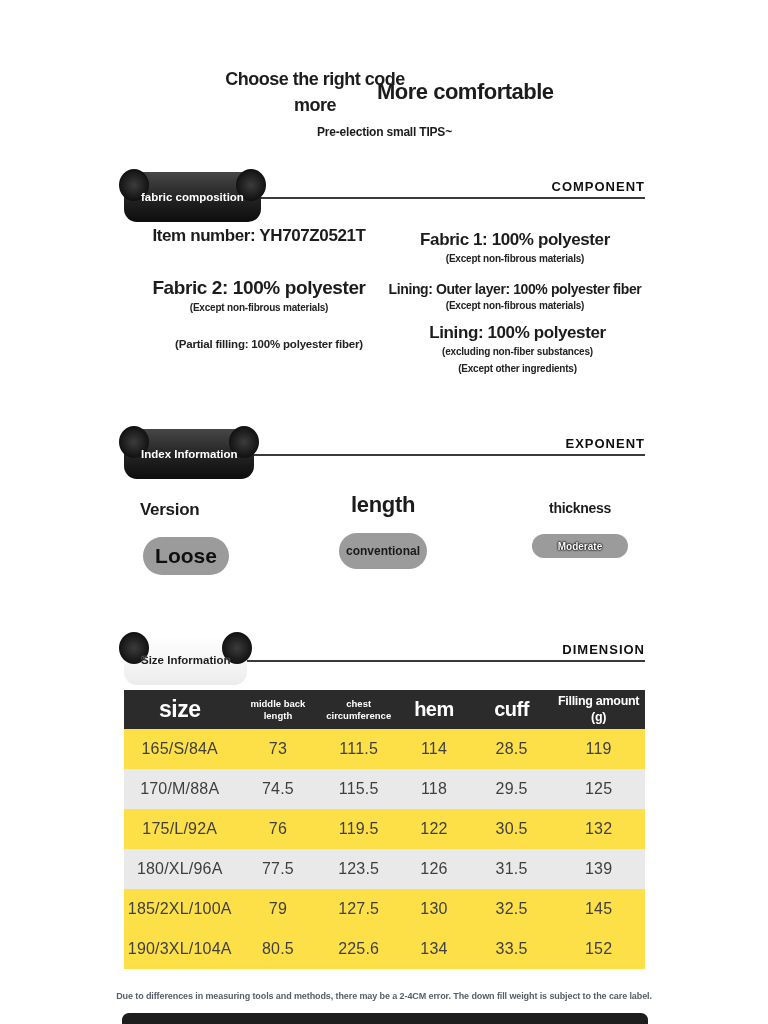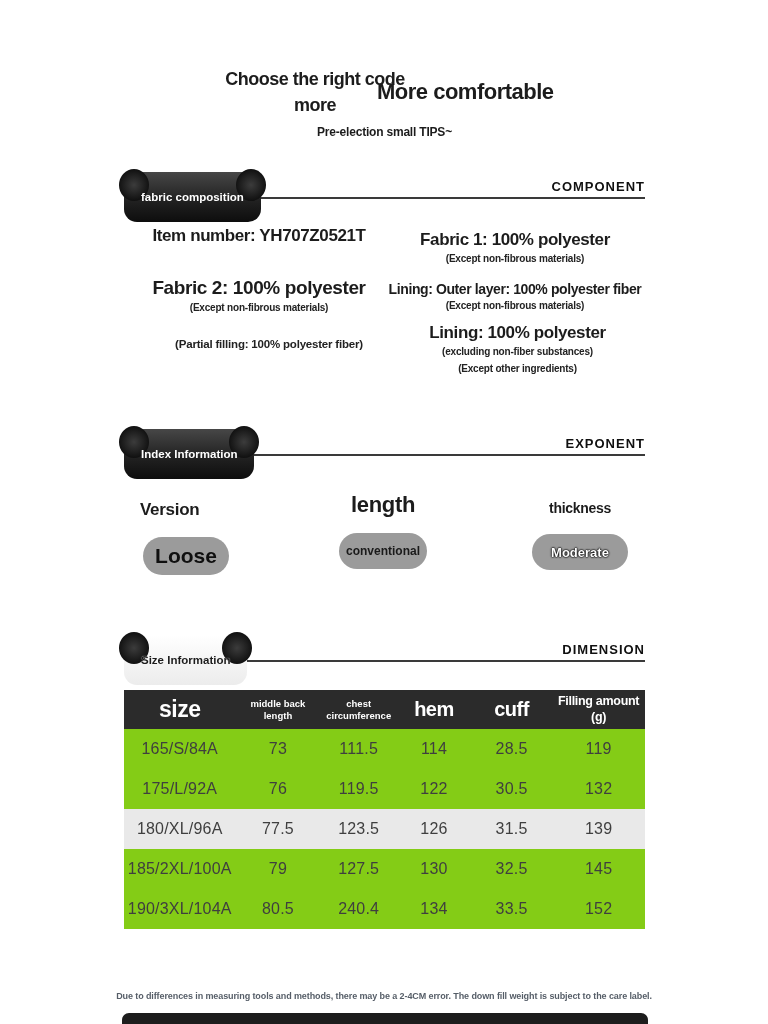--- a/index.html
+++ b/index.html
@@ -53,33 +53,33 @@
   .pill{margin:14px auto 12px;background:#9b9b9b;display:flex;align-items:center;
         justify-content:center;border-radius:19px;font-weight:700;}
   .metric-0{left:138px;top:500px;width:96px;}
   .metric-0 .mlabel{font-size:17px;text-align:left;margin-left:2px;}
   .metric-0 .pill{width:86px;height:38px;margin-top:17px;font-size:21px;color:#0f0f0f;}
   .metric-1{left:330px;top:492px;width:106px;}
   .metric-1 .mlabel{font-size:22px;}
   .metric-1 .pill{width:88px;height:36px;margin-top:15px;font-size:12px;color:#1a1a1a;}
   .metric-2{left:528px;top:500px;width:104px;}
   .metric-2 .mlabel{font-size:14px;}
-  .metric-2 .pill{width:96px;height:36px;margin-top:18px;font-size:13px;color:#fff;
+  .metric-2 .pill{width:96px;height:24px;margin-top:18px;font-size:10px;color:#fff;
                   text-shadow:0 0 2px #000,0 0 2px #000,0 0 1px #000;}
 
   
   .size-table{position:absolute;left:124px;top:690px;width:521px;}
   .grid-cols{display:grid;grid-template-columns:21.4% 16.3% 14.7% 14.2% 15.6% 17.8%;}
   .t-head{background:#2b2b2b;color:#fff;height:39px;align-items:center;text-align:center;}
   .th{display:flex;flex-direction:column;justify-content:center;line-height:1.25;}
   .h-lg{font-size:20px;font-weight:600;letter-spacing:-0.5px;}
   .c-size{font-size:23px;}
   .h-sm{font-size:9.5px;font-weight:700;}
   .h-md{font-size:12.5px;font-weight:700;letter-spacing:-0.3px;}
-  .tr{height:40px;align-items:center;text-align:center;font-size:16px;color:#3f3f3f;background:#84cc16;}
+  .tr{height:40px;align-items:center;text-align:center;font-size:16px;color:#3f3f3f;background:#fde047;}
   .tr-alt{background:#e9e9e9;}
   .td{letter-spacing:0.2px;}
 
   .footnote{position:absolute;left:104px;width:560px;top:991px;text-align:center;
             font-size:9px;font-weight:700;color:#565e68;letter-spacing:-0.1px;}
   .bottom-ribbon{position:absolute;left:122px;width:526px;height:11px;bottom:0;
                  background:#1d1d1d;border-radius:7px 7px 0 0;}
 </style>
 </head>
 <body>
@@ -181,20 +181,28 @@
       </div>
     <div>
         <div class="tr grid-cols">
           <div class="td">165/S/84A</div>
           <div class="td">73</div>
           <div class="td">111.5</div>
           <div class="td">114</div>
           <div class="td">28.5</div>
           <div class="td">119</div>
         </div>
+        <div class="tr grid-cols tr-alt">
+          <div class="td">170/M/88A</div>
+          <div class="td">74.5</div>
+          <div class="td">115.5</div>
+          <div class="td">118</div>
+          <div class="td">29.5</div>
+          <div class="td">125</div>
+        </div>
         <div class="tr grid-cols">
           <div class="td">175/L/92A</div>
           <div class="td">76</div>
           <div class="td">119.5</div>
           <div class="td">122</div>
           <div class="td">30.5</div>
           <div class="td">132</div>
         </div>
         <div class="tr grid-cols tr-alt">
           <div class="td">180/XL/96A</div>
@@ -208,21 +216,21 @@
           <div class="td">185/2XL/100A</div>
           <div class="td">79</div>
           <div class="td">127.5</div>
           <div class="td">130</div>
           <div class="td">32.5</div>
           <div class="td">145</div>
         </div>
         <div class="tr grid-cols">
           <div class="td">190/3XL/104A</div>
           <div class="td">80.5</div>
-          <div class="td">240.4</div>
+          <div class="td">225.6</div>
           <div class="td">134</div>
           <div class="td">33.5</div>
           <div class="td">152</div>
         </div>
       </div>
   </div>
 
   <div class="footnote">Due to differences in measuring tools and methods, there may be a 2-4CM error. The down fill weight is subject to the care label.</div>
 
   <div class="bottom-ribbon"></div>

